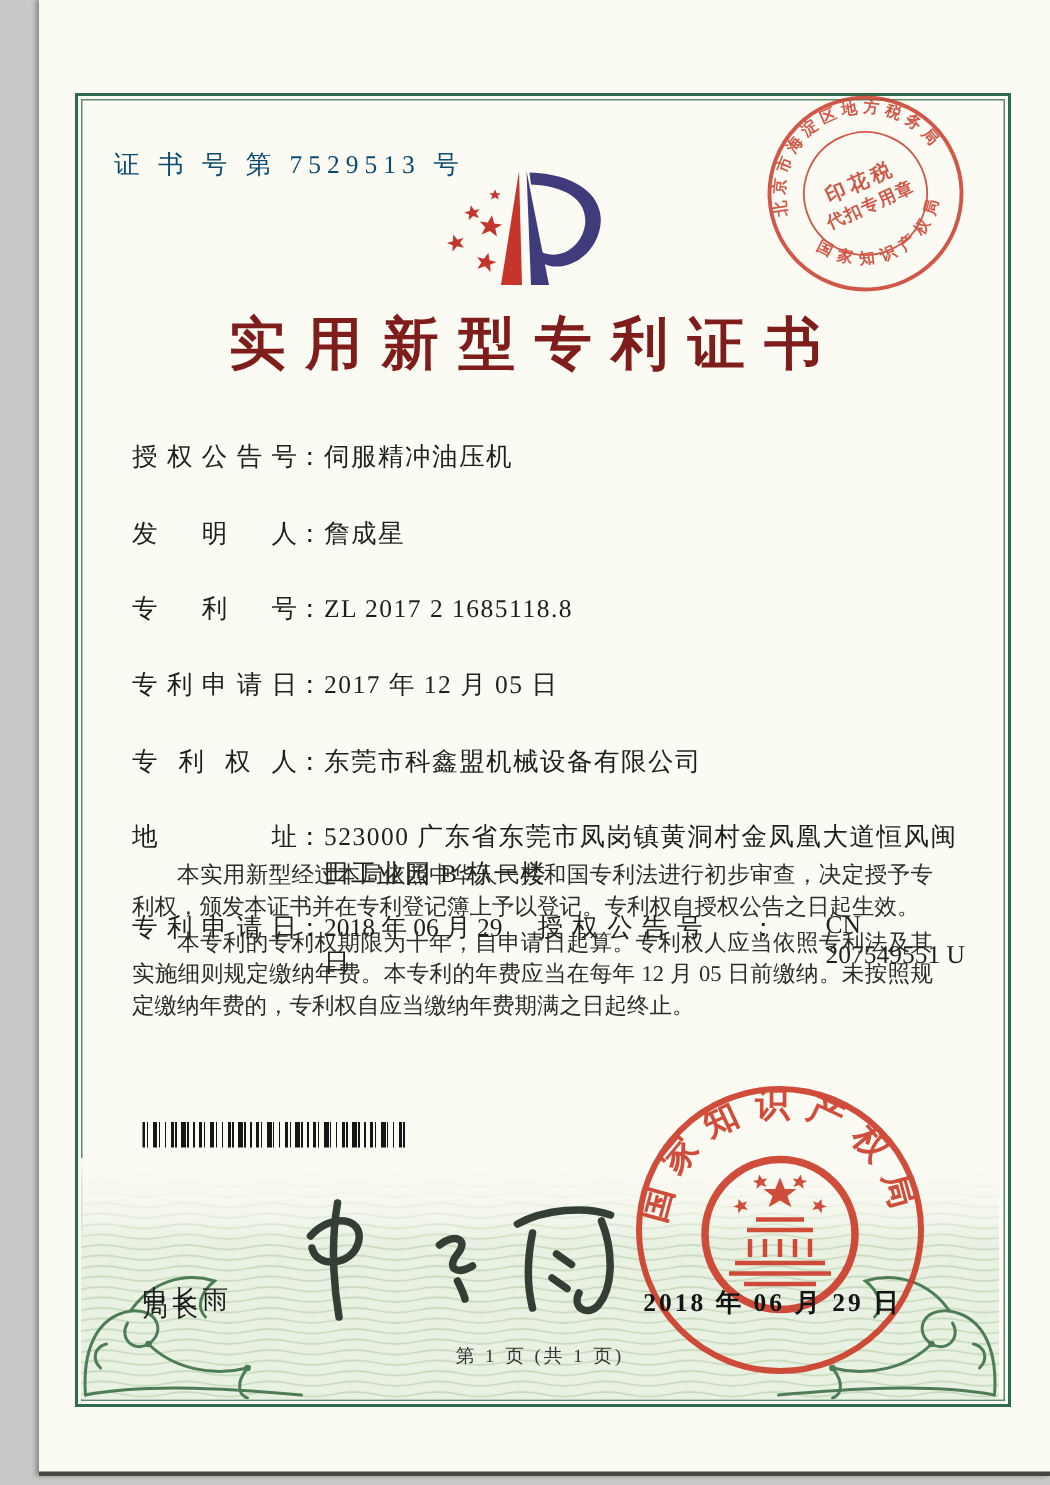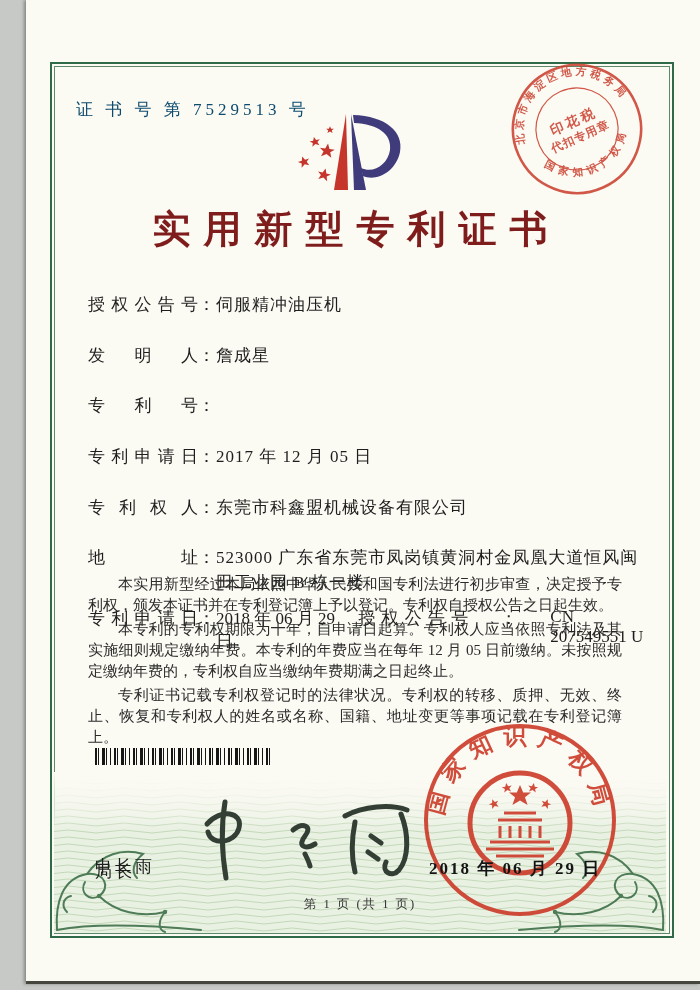--- a/index.html
+++ b/index.html
@@ -135,20 +135,21 @@
         <span class="fvalue">伺服精冲油压机</span>
     </div>
     <div class="frow">
       <span class="flabel">发明人</span>
         <span class="fcolon">：</span>
         <span class="fvalue">詹成星</span>
     </div>
     <div class="frow">
       <span class="flabel">专利号</span>
         <span class="fcolon">：</span>
+        <span class="fvalue">ZL 2017 2 1685118.8</span>
     </div>
     <div class="frow">
       <span class="flabel">专利申请日</span>
         <span class="fcolon">：</span>
         <span class="fvalue">2017 年 12 月 05 日</span>
     </div>
     <div class="frow">
       <span class="flabel">专利权人</span>
         <span class="fcolon">：</span>
         <span class="fvalue">东莞市科鑫盟机械设备有限公司</span>
@@ -168,21 +169,20 @@
         <span class="flabel">授权公告号</span>
           <span class="fcolon">：</span>
           <span>CN 207549551 U</span>
       </span>
     </div>
   </div>
 
   <div class="paras">
     <p>本实用新型经过本局依照中华人民共和国专利法进行初步审查，决定授予专利权，颁发本证书并在专利登记簿上予以登记。专利权自授权公告之日起生效。</p>
     <p>本专利的专利权期限为十年，自申请日起算。专利权人应当依照专利法及其实施细则规定缴纳年费。本专利的年费应当在每年 12 月 05 日前缴纳。未按照规定缴纳年费的，专利权自应当缴纳年费期满之日起终止。</p>
-    <p>专利证书记载专利权登记时的法律状况。专利权的转移、质押、无效、终止、恢复和专利权人的姓名或名称、国籍、地址变更等事项记载在专利登记簿上。</p>
   </div>
 
   <div class="barcode"></div>
 
   <div class="director t1">局长</div>
   <div class="director t2">申长雨</div>
 
   <svg class="signature" width="240" height="100" viewBox="0 0 240 100">
     <g stroke="#333f34" stroke-width="5" fill="none" stroke-linecap="round" stroke-linejoin="round">
       <path d="M30,14 C26,38 27,66 31,90"></path>

